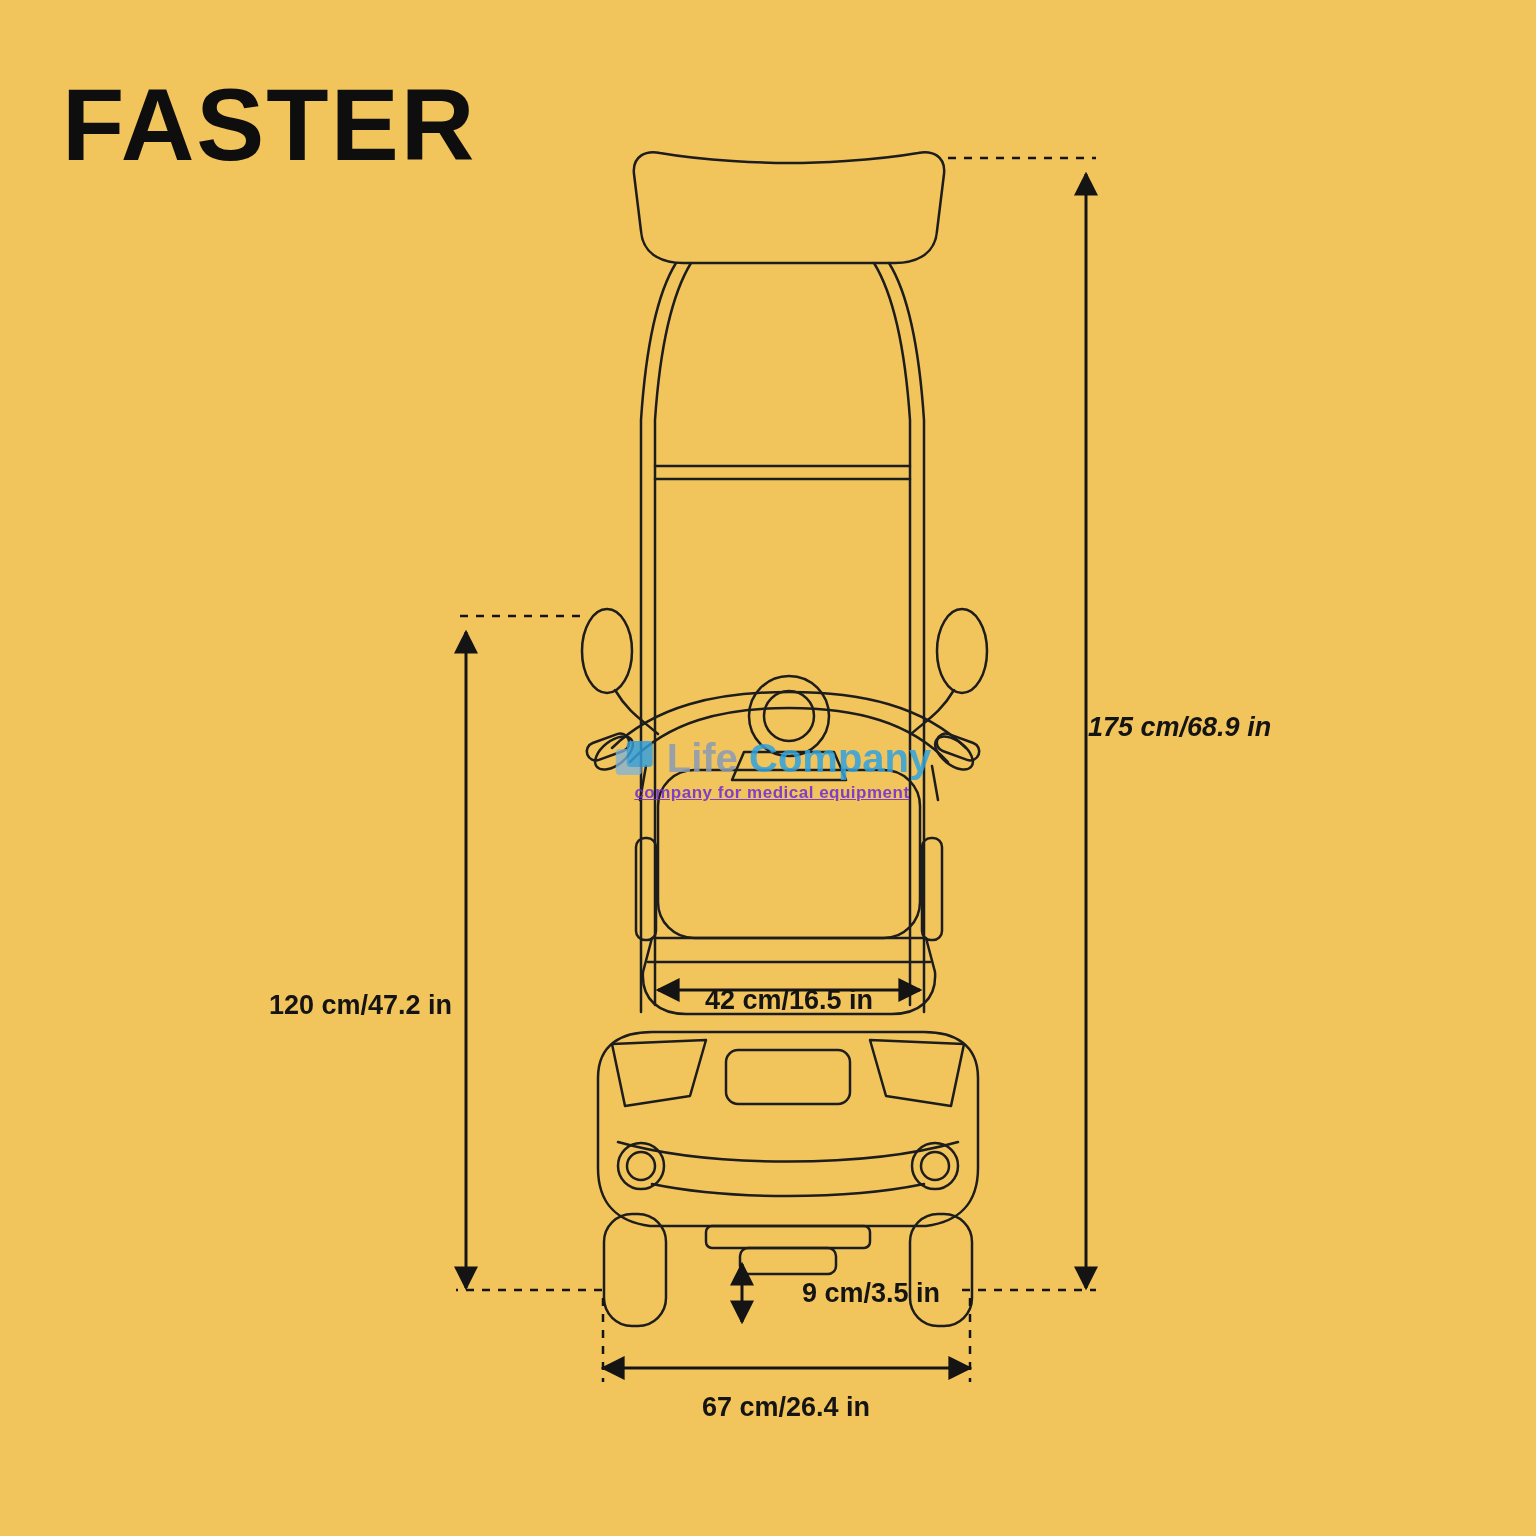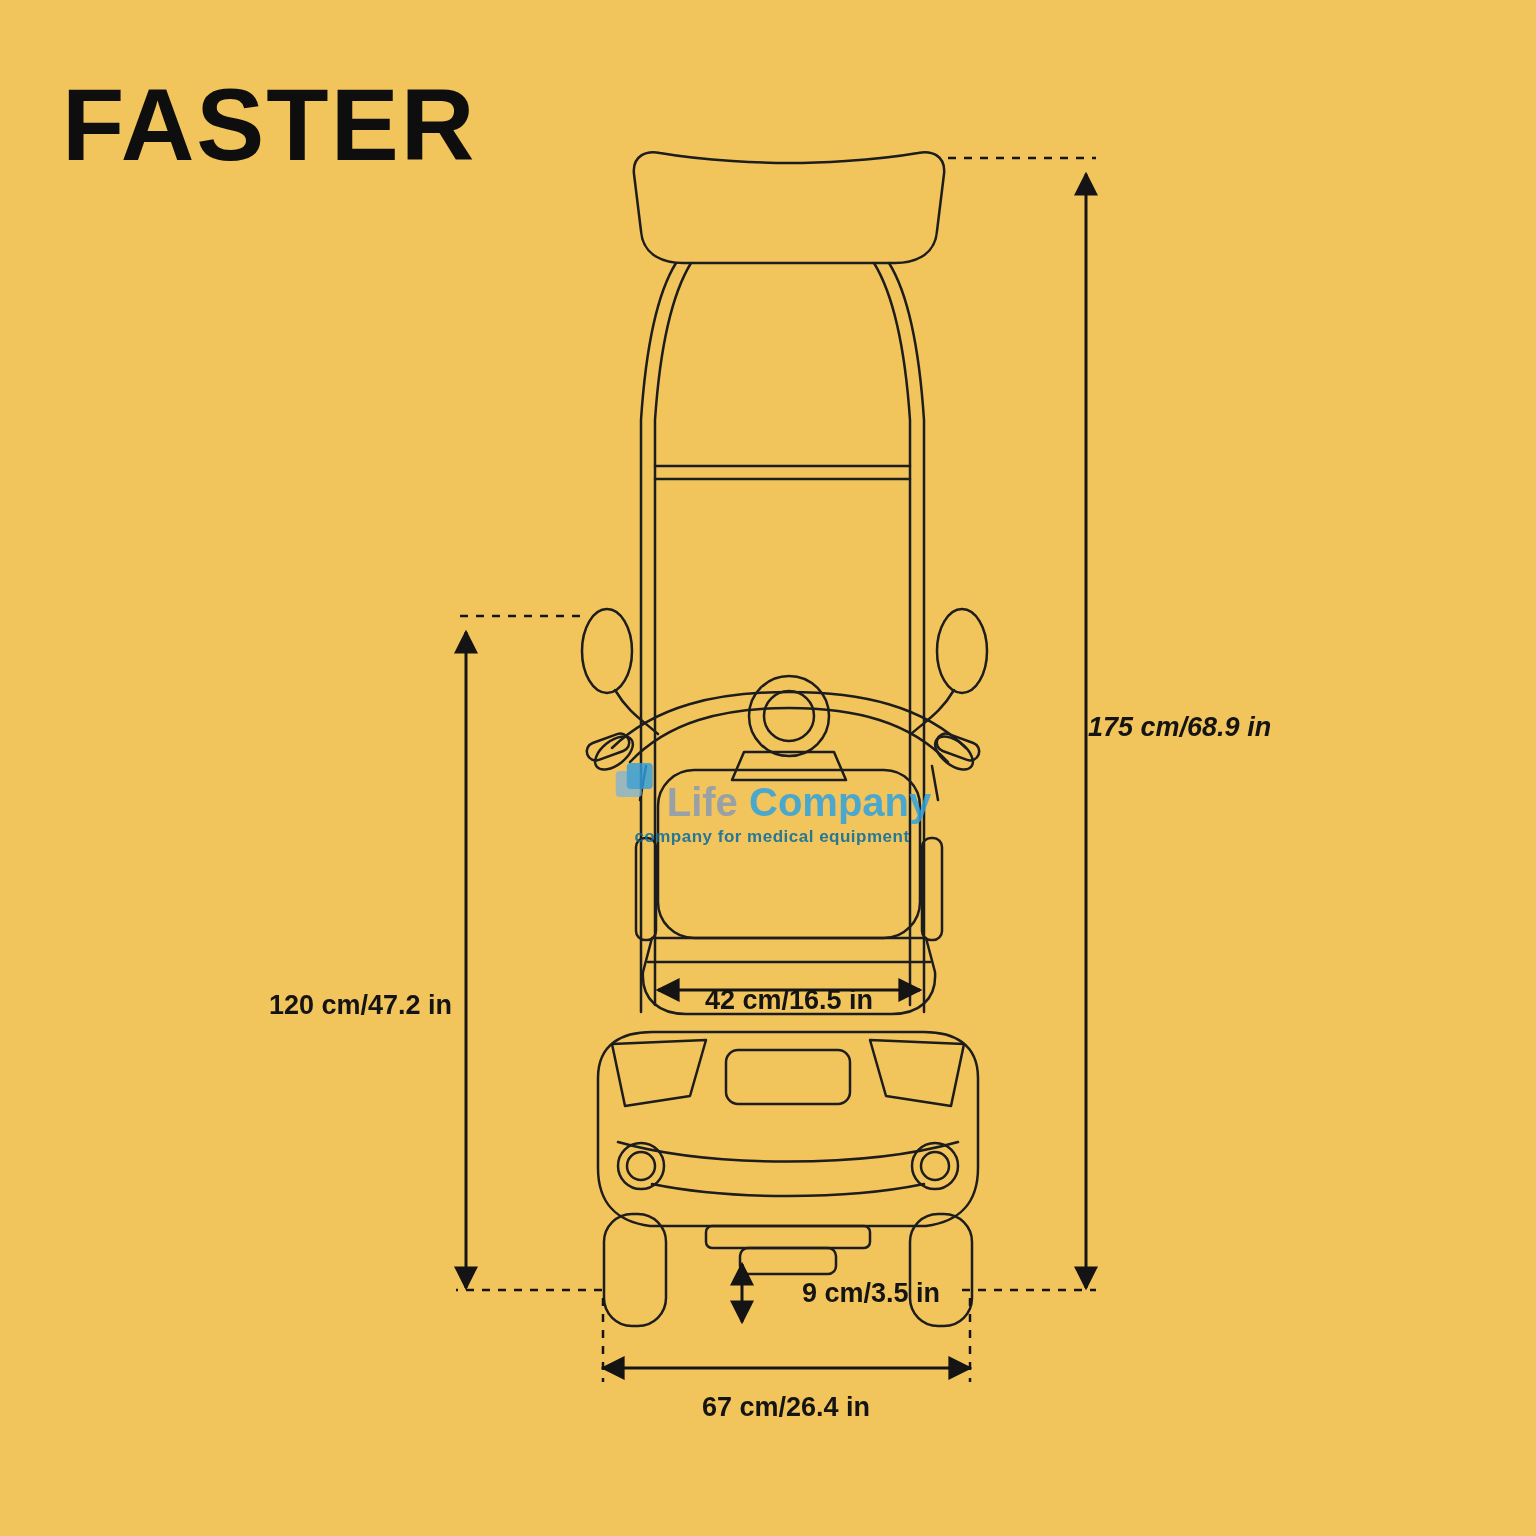--- a/index.html
+++ b/index.html
@@ -25,26 +25,26 @@
   .lbl-side{left:252px;top:966px;width:200px;text-align:right;margin-top:24px;}
   .lbl-seat{left:789px;top:944px;transform:translateX(-50%);margin-top:41px;}
   .lbl-ground{left:802px;top:1278px;}
   .lbl-width{left:786px;top:1392px;transform:translateX(-50%);}
   .watermark{
     position:absolute;left:772px;top:736px;transform:translateX(-50%);
     opacity:.85;text-align:center;
   }
   .wm-row{display:flex;align-items:center;gap:10px;justify-content:center;}
   .wm-logo{width:44px;height:44px;flex:0 0 auto;}
-  .wm-brand{font-size:40px;font-weight:700;white-space:nowrap;margin-top:44px;}
+  .wm-brand{font-size:40px;font-weight:700;white-space:nowrap;}
   .wm-gray{color:#8B9CB3;}
   .wm-blue{color:#2FA3E0;}
   .wm-tagline{
-    font-size:17px;font-weight:700;color:#0369a1;
-    letter-spacing:.5px;margin-top:2px;white-space:nowrap;
+    font-size:17px;font-weight:700;color:#6d28d9;
+    letter-spacing:.5px;margin-top:2px;white-space:nowrap;text-decoration:underline;
   }
 </style>
 </head>
 <body>
 
 <div class="canvas">
 
   <div class="title-block">
     <div class="title-line1">FASTER</div>
   </div>

